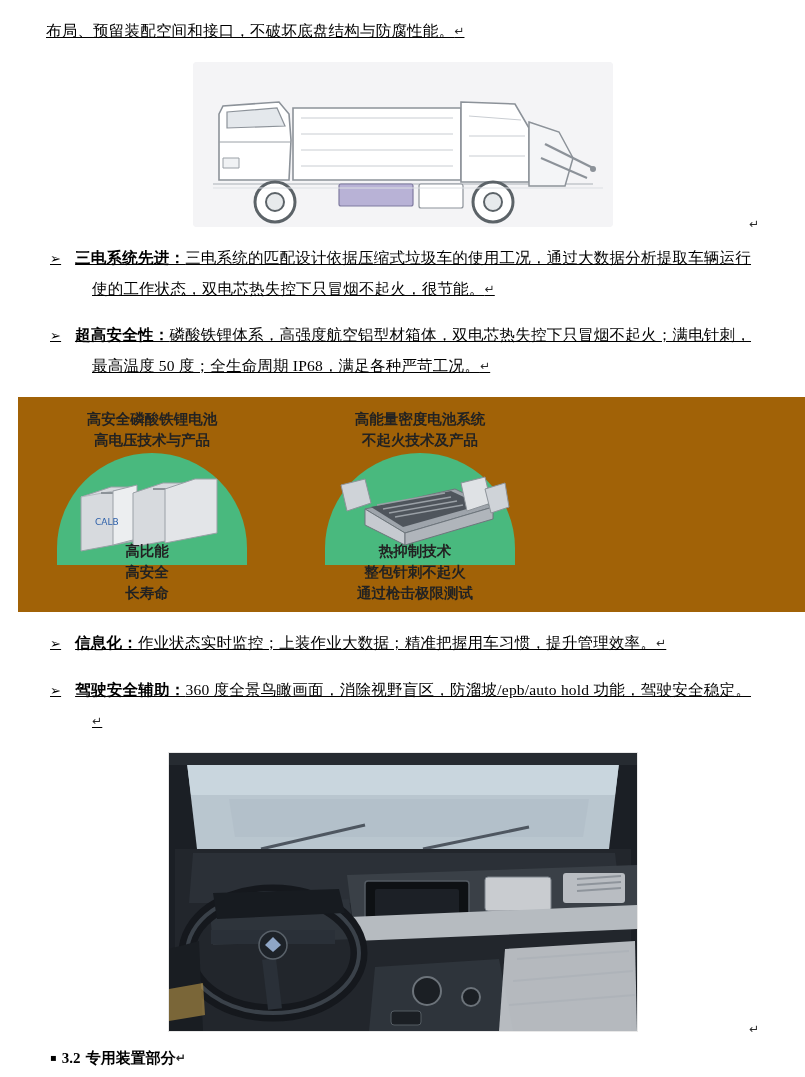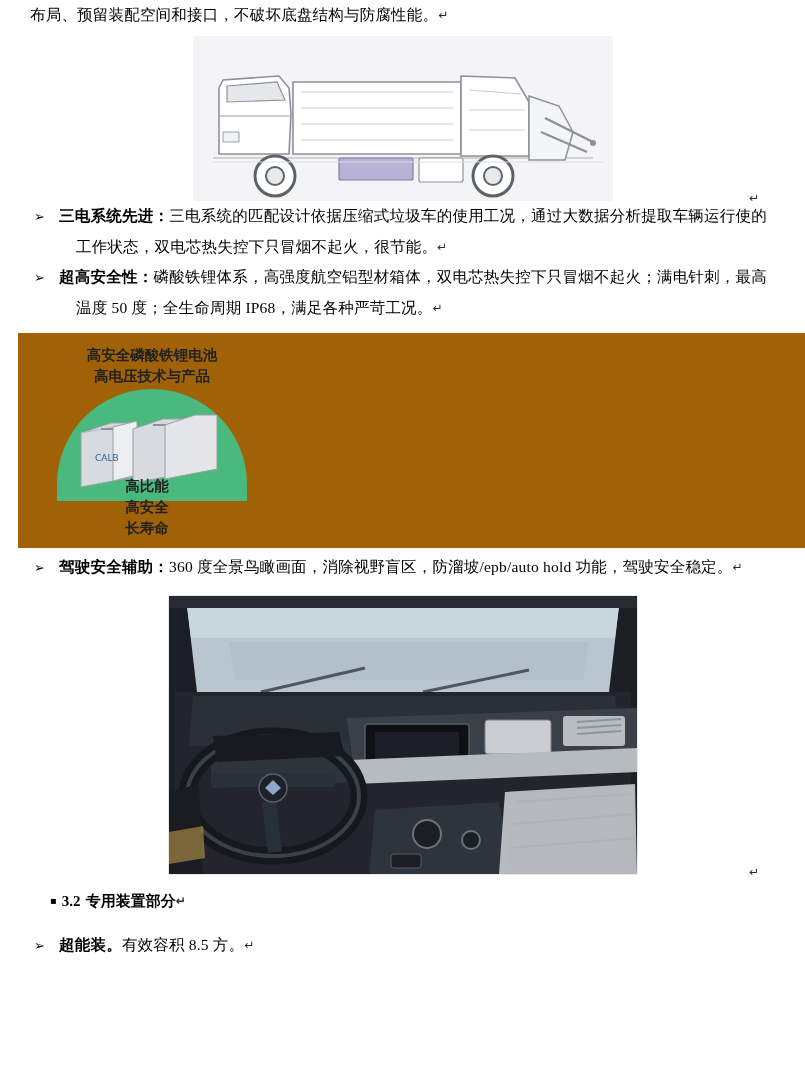--- a/index.html
+++ b/index.html
@@ -18,24 +18,25 @@
   .page {
     position: relative;
     width: 805px;
     height: 1077px;
     padding: 0;
     box-sizing: border-box;
   }
   .para {
     font-size: 15.5px;
     line-height: 30px;
-    margin: 0;
+    margin: 16px;
     padding: 0 38px 0 30px;
     text-align: justify;
     letter-spacing: 0.2px;
+    text-decoration: underline;
   }
   .bullet-para {
     padding-left: 76px;
     text-indent: -42px;
   }
   .bullet-mark {
     font-family: "DejaVu Sans", sans-serif;
     font-size: 13px;
     padding-right: 14px;
   }
@@ -108,21 +109,21 @@
     width: 190px;
     height: 112px;
     background: #49b97e;
     border-radius: 95px 95px 0 0;
   }
   .banner-foot {
     position: absolute;
     left: 0;
     right: 10px;
     bottom: 8px;
-    font-family: Liberation Mono, monospace;
+    font-family: Liberation Serif, serif;
     font-size: 14.5px;
     line-height: 21px;
     color: #222;
     font-weight: 600;
     white-space: pre-line;
   }
   .banner-art { position: absolute; left: 50%; transform: translateX(-50%); top: 66px; }
 
   
   .fig-interior-wrap {
@@ -231,24 +232,48 @@
           <path d="M86 26 L114 26" stroke="#8d9399" stroke-width="2"></path>
           <path d="M98 26 L128 16 L150 16 L150 70 L98 80 Z" fill="#e3e5e8" stroke="#9aa0a6" stroke-width="1"></path>
           <text x="28" y="62" font-family="DejaVu Sans" font-size="9" fill="#2c5fa8">CALB</text>
         </g>
       </svg>
       <div class="banner-foot">高比能
 高安全
 长寿命</div>
     </div>
 
+    <div class="banner-col">
+      <div class="banner-title">高能量密度电池系统
+不起火技术及产品</div>
+      <div class="banner-arc"></div>
+      <svg class="banner-art" width="190" height="100" viewBox="0 0 190 100">
+        <path d="M16 22 L40 16 L46 40 L22 48 Z" fill="#cfd3d8" stroke="#8d9399" stroke-width="1"></path>
+        <path d="M40 46 L130 26 L168 44 L80 70 Z" fill="#9ea4ab" stroke="#6e757c" stroke-width="1"></path>
+        <path d="M46 44 L126 28 L156 42 L78 64 Z" fill="#4f555c"></path>
+        <path d="M52 42 L120 30" stroke="#9aa0a6" stroke-width="1.4"></path>
+        <path d="M58 46 L126 34" stroke="#9aa0a6" stroke-width="1.4"></path>
+        <path d="M64 50 L132 38" stroke="#9aa0a6" stroke-width="1.4"></path>
+        <path d="M70 54 L138 42" stroke="#9aa0a6" stroke-width="1.4"></path>
+        <path d="M40 46 L40 62 L80 82 L80 70 Z" fill="#c6cad0" stroke="#6e757c" stroke-width="1"></path>
+        <path d="M80 70 L80 82 L168 56 L168 44 Z" fill="#b0b5bb" stroke="#6e757c" stroke-width="1"></path>
+        <path d="M136 20 L160 14 L166 40 L142 48 Z" fill="#dfe2e5" stroke="#8d9399" stroke-width="1"></path>
+        <path d="M160 26 L180 20 L184 44 L166 50 Z" fill="#cfd3d8" stroke="#8d9399" stroke-width="1"></path>
+      </svg>
+      <div class="banner-foot">热抑制技术
+整包针刺不起火
+通过枪击极限测试</div>
+    </div>
 
 
   </div>
 
+  <p class="para bullet-para">
+    <span class="bullet-mark">➢</span><span class="bold-run">信息化：</span><span>作业状态实时监控；上装作业大数据；精准把握用车习惯，提升管理效率。</span><span class="pilcrow">↵</span>
+  </p>
 
   <p class="para bullet-para">
     <span class="bullet-mark">➢</span><span class="bold-run">驾驶安全辅助：</span><span>360 度全景鸟瞰画面，消除视野盲区，防溜坡/epb/auto hold 功能，驾驶安全稳定。</span><span class="pilcrow">↵</span>
   </p>
 
   <div class="fig-interior-wrap">
     <div class="fig-interior">
       <svg width="468" height="278" viewBox="0 0 468 278">
         <rect width="468" height="278" fill="#1b1f25"></rect>
 

